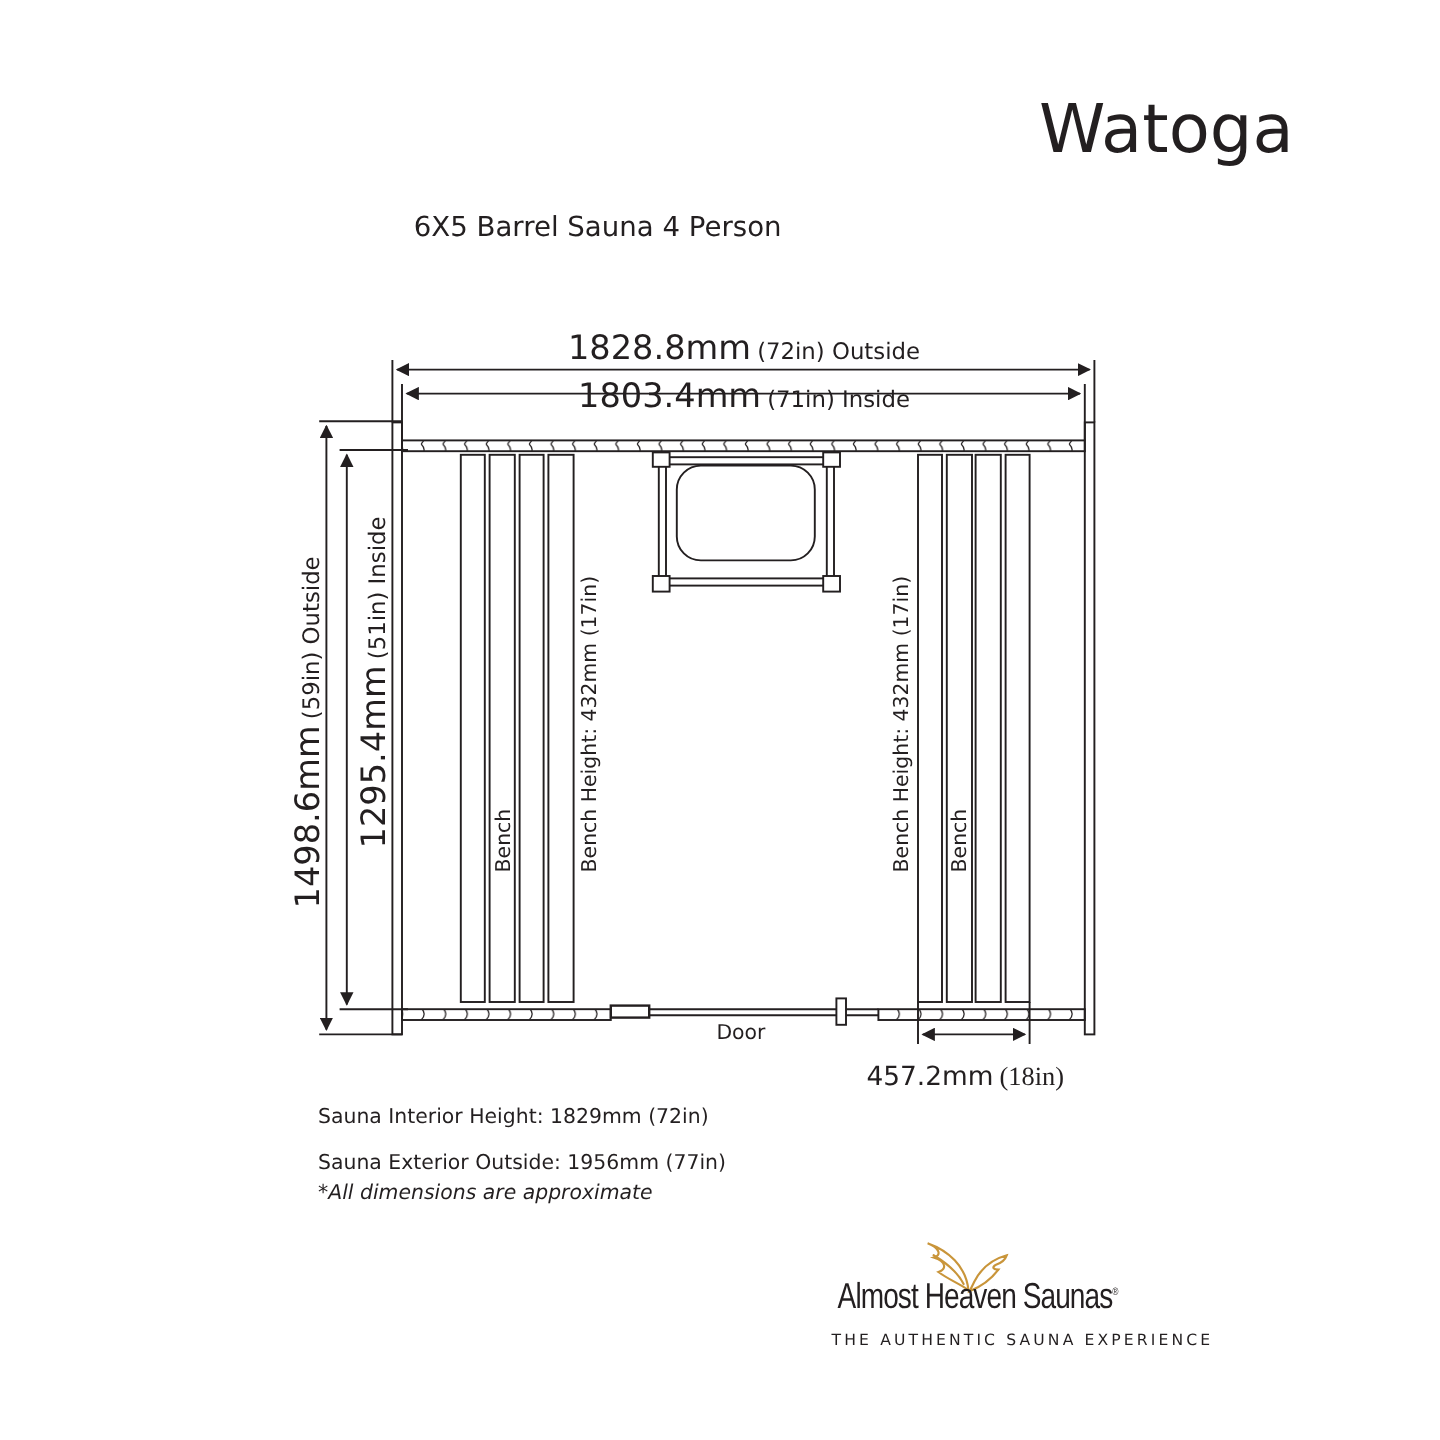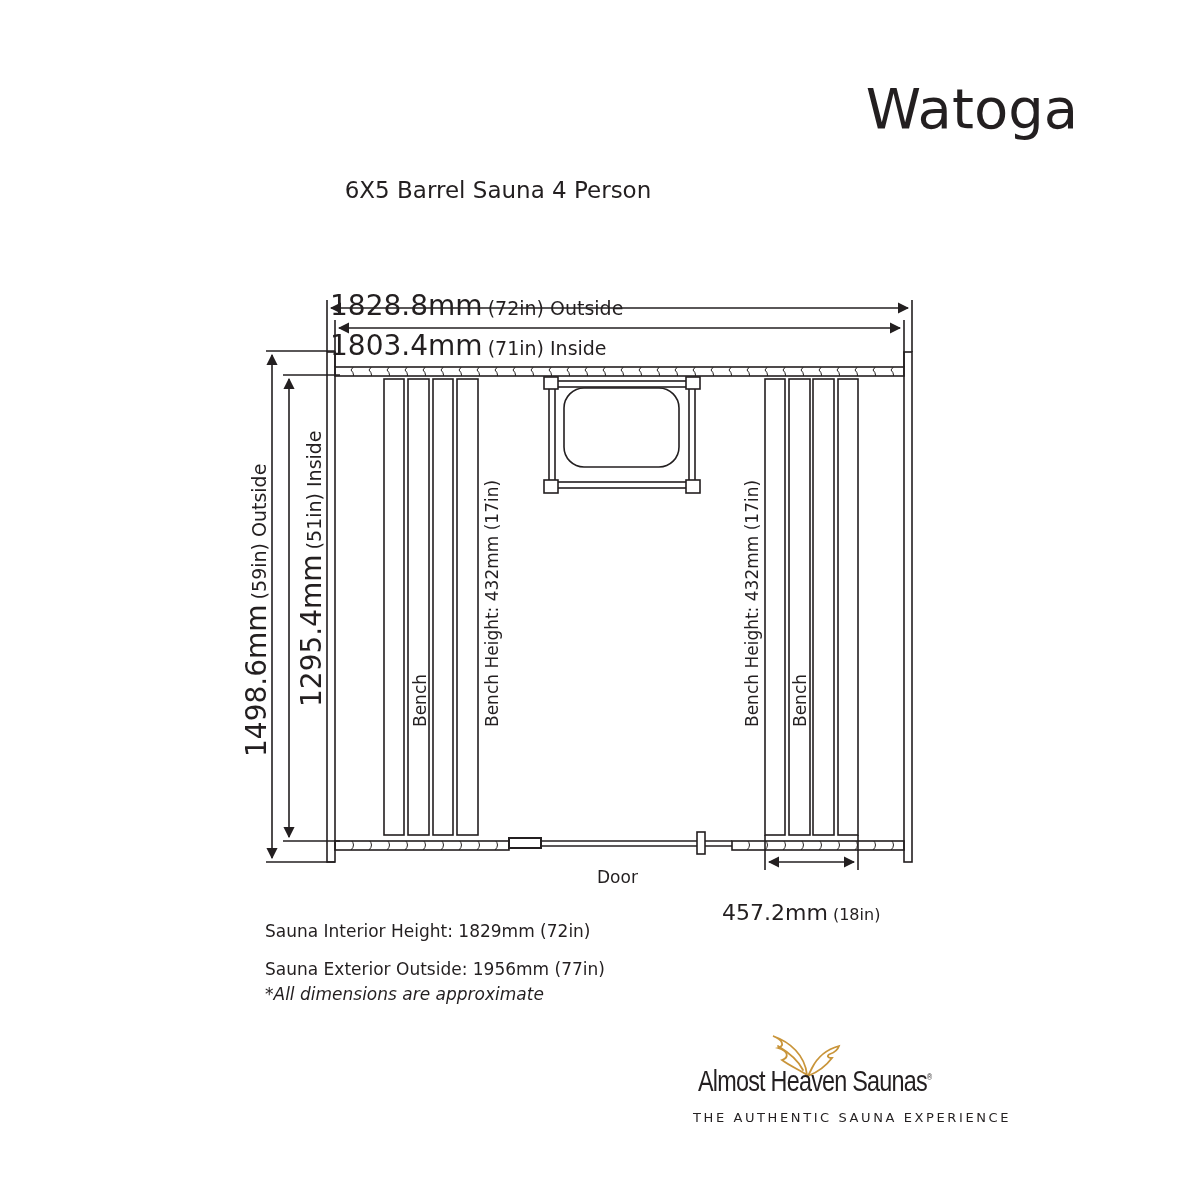--- a/index.html
+++ b/index.html
@@ -1,21 +1,21 @@
 <!DOCTYPE html>
 <html><head>
 <meta charset="utf-8">
 <style>
   html, body { margin: 0; padding: 0; background: #ffffff; }
   body { width: 1200px; height: 1200px; position: relative; overflow: hidden;
          font-family: "DejaVu Sans", "Liberation Sans", sans-serif; color: #231f20; }
   .abs { position: absolute; }
   .title { left: 0; width: 1032px; top: 76px; text-align: right; font-size: 56px; line-height: 66px; letter-spacing: 0px; padding-left: 46px; }
   .subtitle { left: 0; width: 996px; top: 150px; text-align: center; font-size: 23px; line-height: 30px; margin-top: 25px; }
-  .dim-h { text-align: left; white-space: nowrap; margin-top: 16px; }
+  .dim-h { text-align: center; white-space: nowrap; }
   .big { font-size: 28px; }
   .small { font-size: 19px; }
   .vert { transform-origin: 0 0; transform: rotate(-90deg); white-space: nowrap; }
   .bench-label { font-size: 17px; }
   .notes { font-size: 17px; white-space: nowrap; }
   .logo-name { font-family: "Liberation Sans", sans-serif; font-size: 30px; letter-spacing: -1px; transform: scaleX(0.78); transform-origin: 0 0; white-space: nowrap; }
   .logo-tag { font-size: 13px; letter-spacing: 2.6px; white-space: nowrap; text-align: right; }
   svg { position: absolute; left: 0; top: 0; }
 </style>
 </head>
@@ -143,25 +143,25 @@
 <div class="abs vert" style="left:295px; top:707px;">
   <span class="big">1295.4mm</span>
   <span class="small">(51in) Inside</span>
 </div>
 
 <div class="abs vert bench-label" style="left:410px; top:727px;">Bench</div>
 <div class="abs vert bench-label" style="left:482px; top:727px;">Bench Height: 432mm (17in)</div>
 <div class="abs vert bench-label" style="left:742px; top:727px;">Bench Height: 432mm (17in)</div>
 <div class="abs vert bench-label" style="left:790px; top:727px;">Bench</div>
 
-<div class="abs" style="left:597px; top:851px; font-size:17px;margin-top:16px;">Door</div>
+<div class="abs" style="left:597px; top:851px; font-size:17px;">Door</div>
 
 <div class="abs dim-h" style="left:722px; top:884px;">
   <span style="font-size:22px;">457.2mm</span>
-  <span style="font-size:16px;">(18in)</span>
+  <span style="font-size:22px;font-family:Liberation Serif, serif;">(18in)</span>
 </div>
 
 <div class="abs notes" style="left:265px; top:921px;">Sauna Interior Height: 1829mm (72in)</div>
 <div class="abs notes" style="left:265px; top:959px;">Sauna Exterior Outside: 1956mm (77in)</div>
 <div class="abs notes" style="left:265px; top:984px;font-style:italic;">*All dimensions are approximate</div>
 
 <div class="abs" style="left:698px; top:1064px;">
   <span class="logo-name" style="display:inline-block;">
     <span>Almost Heaven Saunas</span><sup style="font-size:9px;">®</sup>
   </span>

